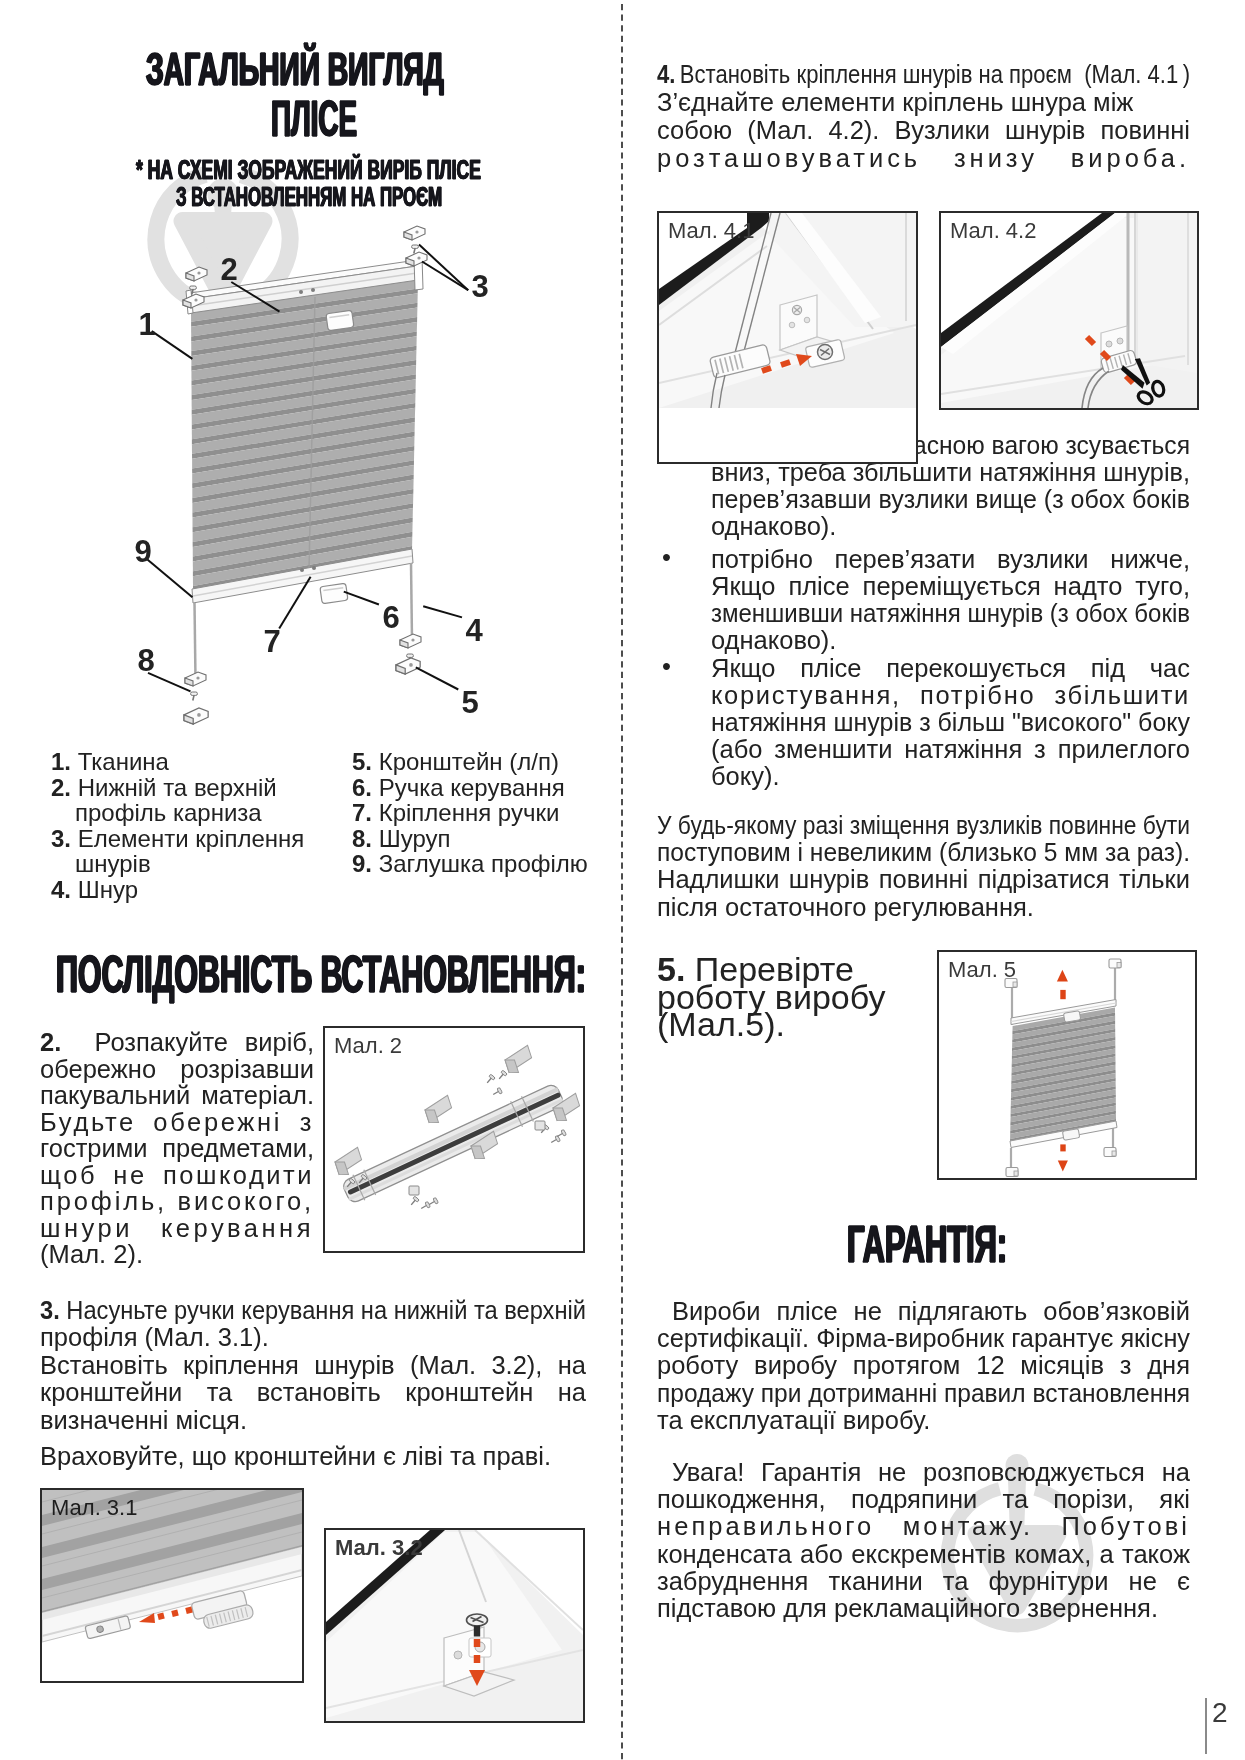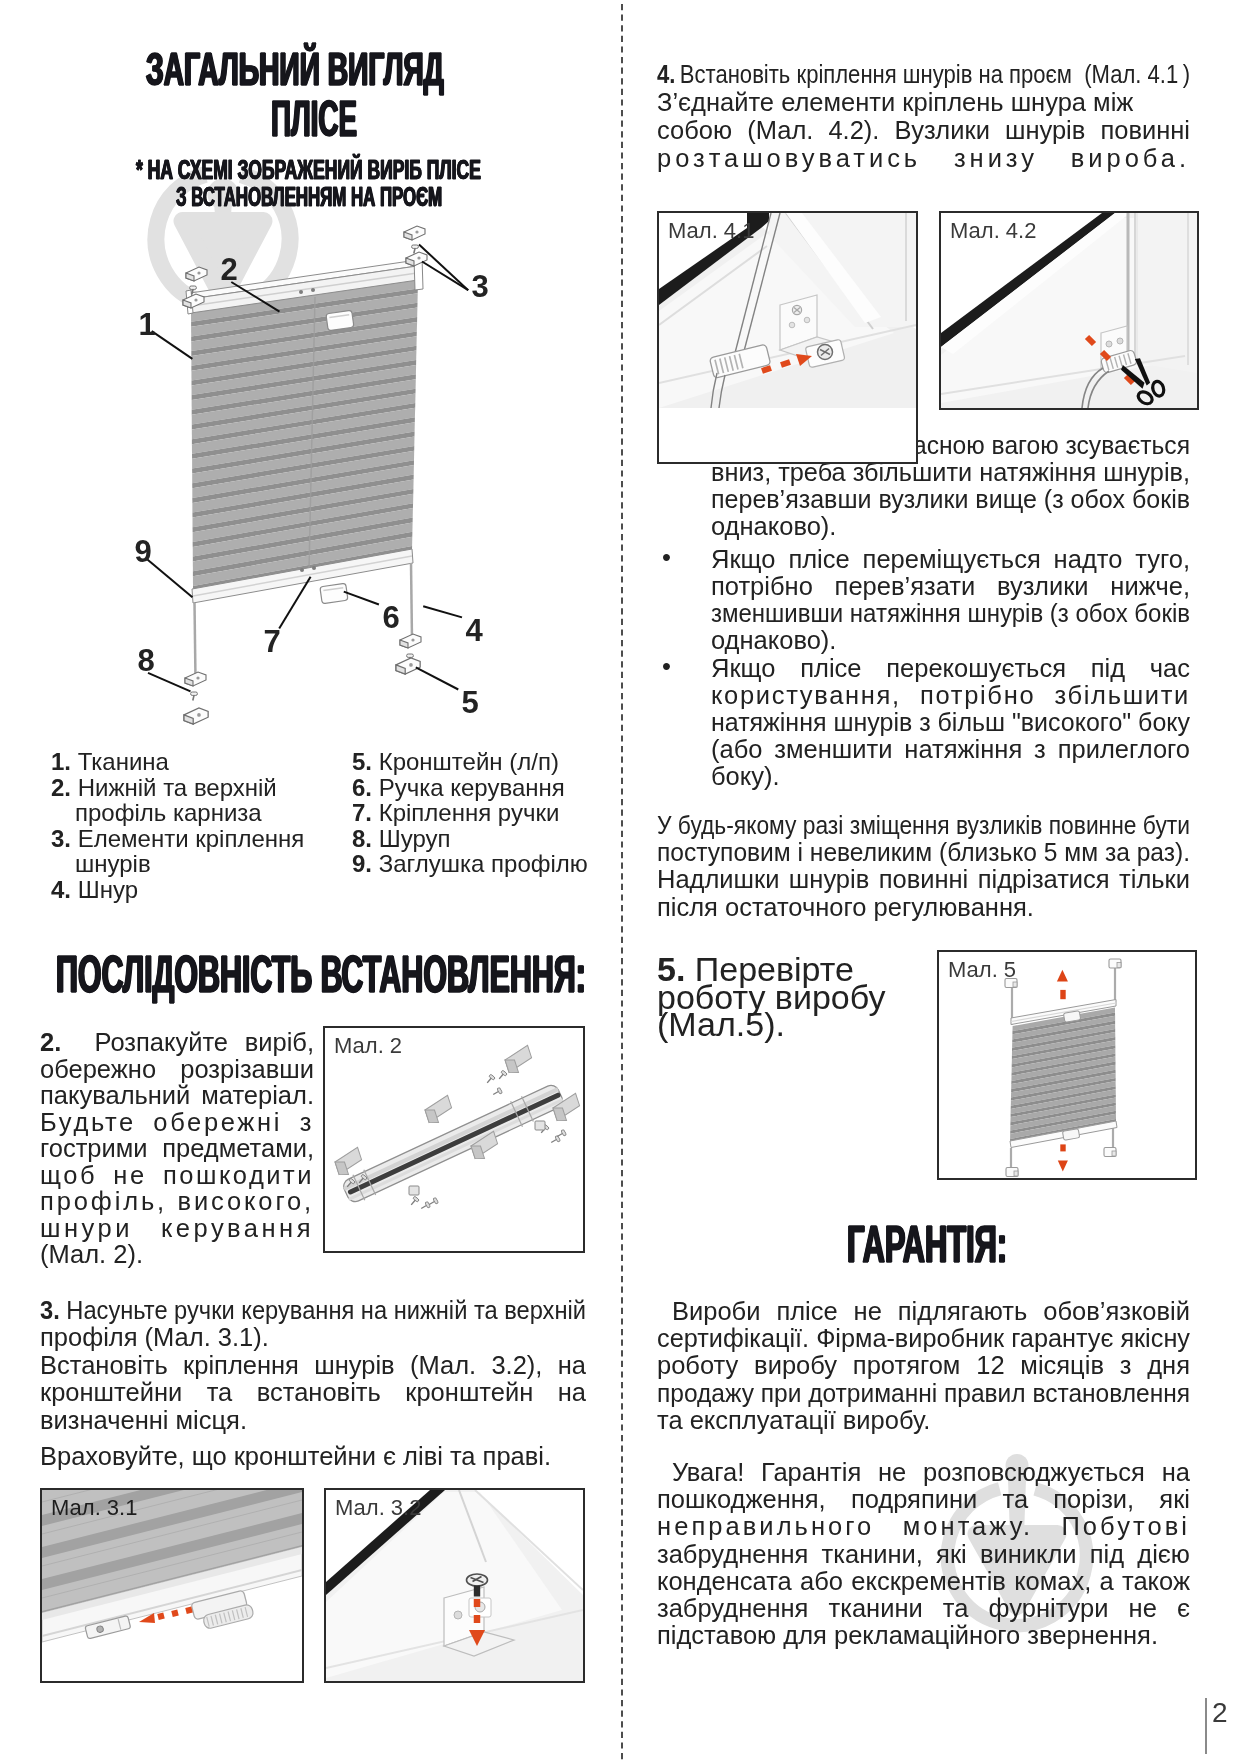--- a/index.html
+++ b/index.html
@@ -213,22 +213,22 @@
       <div style="padding-left:54px;">
         <div class="l" style=""><span style="display:inline-block;white-space:nowrap;transform:scaleX(0.9656);transform-origin:0 50%;">Якщо плісе під власною вагою зсувається</span></div>
         <div class="l" style=""><span style="display:inline-block;white-space:nowrap;transform:scaleX(0.9922);transform-origin:0 50%;">вниз, треба збільшити натяжіння шнурів,</span></div>
         <div class="l" style=""><span style="display:inline-block;white-space:nowrap;transform:scaleX(0.9815);transform-origin:0 50%;">перев’язавши вузлики вище (з обох боків</span></div>
         <div class="l" style="">однаково).</div>
       </div>
     </div>
 <div class="abs" style="left:657px;top:546px;width:533px;font-size:25.5px;line-height:27px;">
       <div style="position:absolute;left:5px;top:-2px;font-size:25.5px;">•</div>
       <div style="padding-left:54px;">
+        <div class="j" style="">потрібно перев’язати вузлики нижче,</div>
         <div class="j" style="">Якщо плісе переміщується надто туго,</div>
-        <div class="j" style="">потрібно перев’язати вузлики нижче,</div>
         <div class="l" style=""><span style="display:inline-block;white-space:nowrap;transform:scaleX(0.9412);transform-origin:0 50%;">зменшивши натяжіння шнурів (з обох боків</span></div>
         <div class="l" style="">однаково).</div>
       </div>
     </div>
 <div class="abs" style="left:657px;top:655px;width:533px;font-size:25.5px;line-height:27px;">
       <div style="position:absolute;left:5px;top:-2px;font-size:25.5px;">•</div>
       <div style="padding-left:54px;">
         <div class="j" style="">Якщо плісе перекошується під час</div>
         <div class="j" style="letter-spacing:1.68px;">користування, потрібно збільшити</div>
         <div class="l" style=""><span style="display:inline-block;white-space:nowrap;transform:scaleX(0.9797);transform-origin:0 50%;">натяжіння шнурів з більш "високого" боку</span></div>
@@ -250,21 +250,20 @@
       <div class="j" style="padding-left:15px;">Вироби плісе не підлягають обов’язковій</div>
       <div class="l" style=""><span style="display:inline-block;white-space:nowrap;transform:scaleX(0.9912);transform-origin:0 50%;">сертифікації. Фірма-виробник гарантує якісну</span></div>
       <div class="j" style="">роботу виробу протягом 12 місяців з дня</div>
       <div class="l" style=""><span style="display:inline-block;white-space:nowrap;transform:scaleX(0.9618);transform-origin:0 50%;">продажу при дотриманні правил встановлення</span></div>
       <div class="l" style="">та експлуатації виробу.</div>
     </div>
 <div class="abs" style="left:657px;top:1459px;width:533px;font-size:25.5px;line-height:27.2px;">
       <div class="j" style="padding-left:15px;">Увага! Гарантія не розповсюджується на</div>
       <div class="j" style="">пошкодження, подряпини та порізи, які</div>
       <div class="j" style="letter-spacing:3.06px;">неправильного монтажу. Побутові</div>
-      <div class="j" style="">забруднення тканини, які виникли під дією</div>
       <div class="j" style="">конденсата або екскрементів комах, а також</div>
       <div class="j" style="">забруднення тканини та фурнітури не є</div>
       <div class="l" style="">підставою для рекламаційного звернення.</div>
     </div>
 <div class="abs" style="left:1212px;top:1697px;font-size:28px;color:#3a3a3a;">2</div>
 <div class="figbox" style="left:323px;top:1026px;width:262px;height:227px;">
       <svg width="258" height="223" viewBox="0 0 258 223" style="position:absolute;left:0;top:0;">
         <g transform="rotate(-25 128 120)">
           <rect x="12" y="104" width="236" height="24" rx="8" fill="#ebebeb" stroke="#8f8f8f" stroke-width="1.2"></rect>
           <rect x="12" y="109" width="236" height="4" fill="#d3d3d3"></rect>
@@ -383,21 +382,21 @@
         </g>
         <g stroke="#e0491b" stroke-width="6" fill="#e0491b">
           <line x1="116" y1="127" x2="122" y2="125.5"></line>
           <line x1="130" y1="124" x2="136" y2="122.5"></line>
           <line x1="144" y1="121" x2="150" y2="119.5"></line>
           <polygon points="97,132 112,123 113,133" stroke="none"></polygon>
         </g>
       </svg>
       <div class="abs mal" style="left:9px;top:5px;color:#1d1d1d;">Мал.&nbsp;3.1</div>
     </div>
-<div class="figbox" style="left:324px;top:1488px;width:261px;height:195px;">
+<div class="figbox" style="left:324px;top:1528px;width:261px;height:195px;font-weight:bold;">
       <svg width="257" height="191" viewBox="0 0 257 191" style="position:absolute;left:0;top:0;">
         <rect x="0" y="0" width="257" height="191" fill="#fff"></rect>
         <polygon points="0,105 112,0 150,0 257,105 257,191 0,191" fill="#f1f1f1"></polygon>
         <polygon points="0,112 118,2 154,2 236,120 0,188" fill="#f9f9f9"></polygon>
         <polygon points="0,88 100,0 0,0" fill="#ffffff"></polygon>
         <polygon points="0,92 104,0 119,0 0,105" fill="#1c1c1c"></polygon>
         <line x1="133" y1="0" x2="160" y2="72" stroke="#d4d4d4" stroke-width="2"></line>
         <line x1="149" y1="0" x2="257" y2="100" stroke="#e0e0e0" stroke-width="2"></line>
         <line x1="0" y1="178" x2="257" y2="120" stroke="#e3e3e3" stroke-width="2"></line>
         <polygon points="118,108 158,97 158,142 118,156" fill="#fcfcfc" stroke="#bdbdbd" stroke-width="1.2"></polygon>

